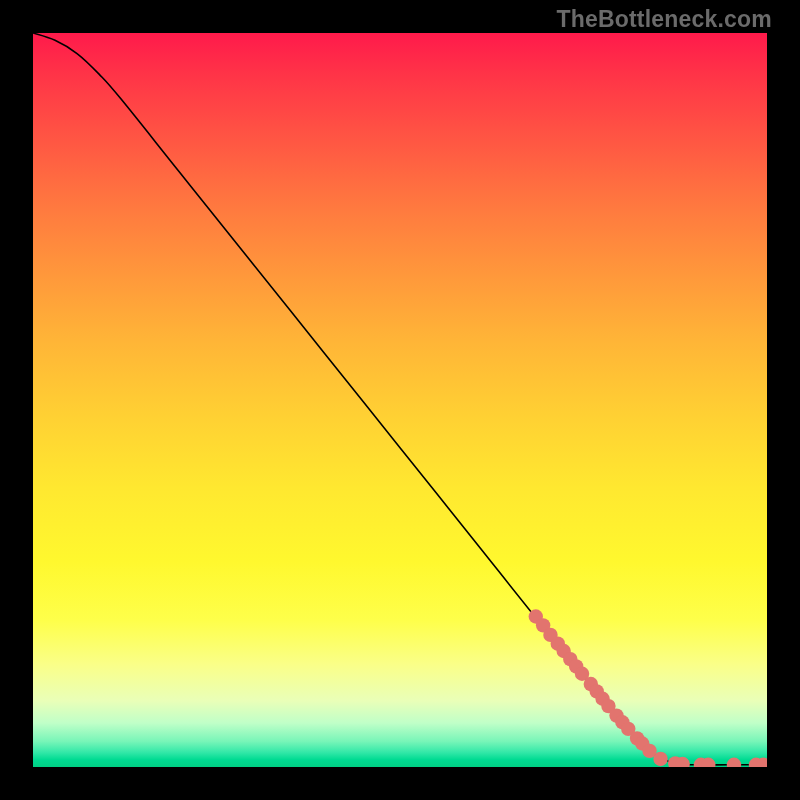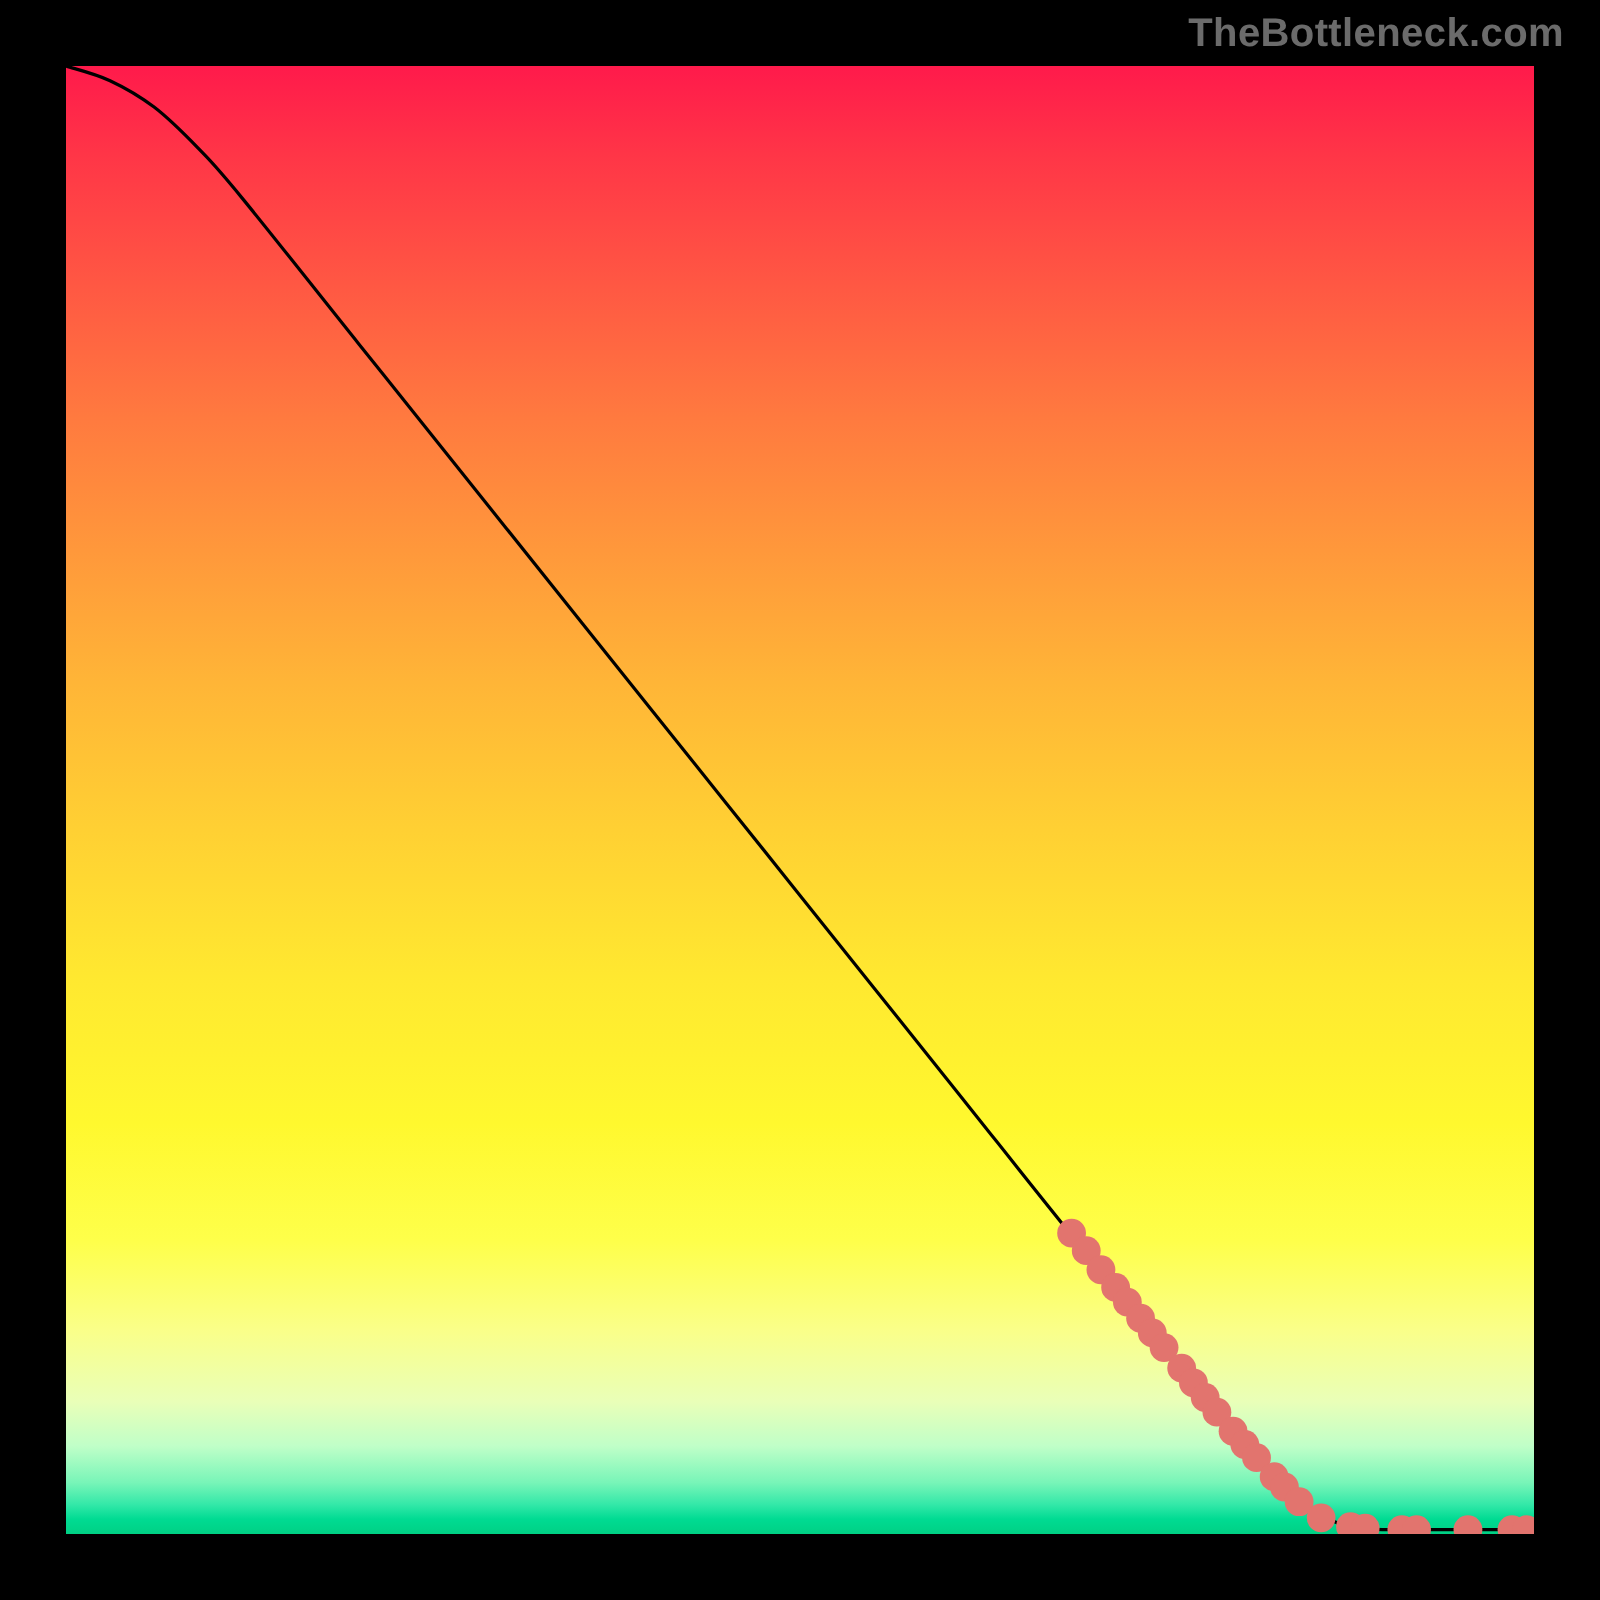--- a/index.html
+++ b/index.html
@@ -36,23 +36,23 @@
       #c0ffc8 94%,
       #78f5b8 96.5%,
       #33e8a8 98%,
       #00db92 99%,
       #00d084 100%
     );
   }
   .attribution {
     position: absolute;
     top: 6px;
-    right: 18px;
+    right: 28px;
     font-family: Arial, Helvetica, sans-serif;
-    font-size: 20px;
+    font-size: 23px;
     font-weight: bold;
     color: #6b6b6b;
     letter-spacing: 0.2px;
   }
   svg.curve {
     position: absolute;
     inset: 0;
   }
 </style>
 </head>

